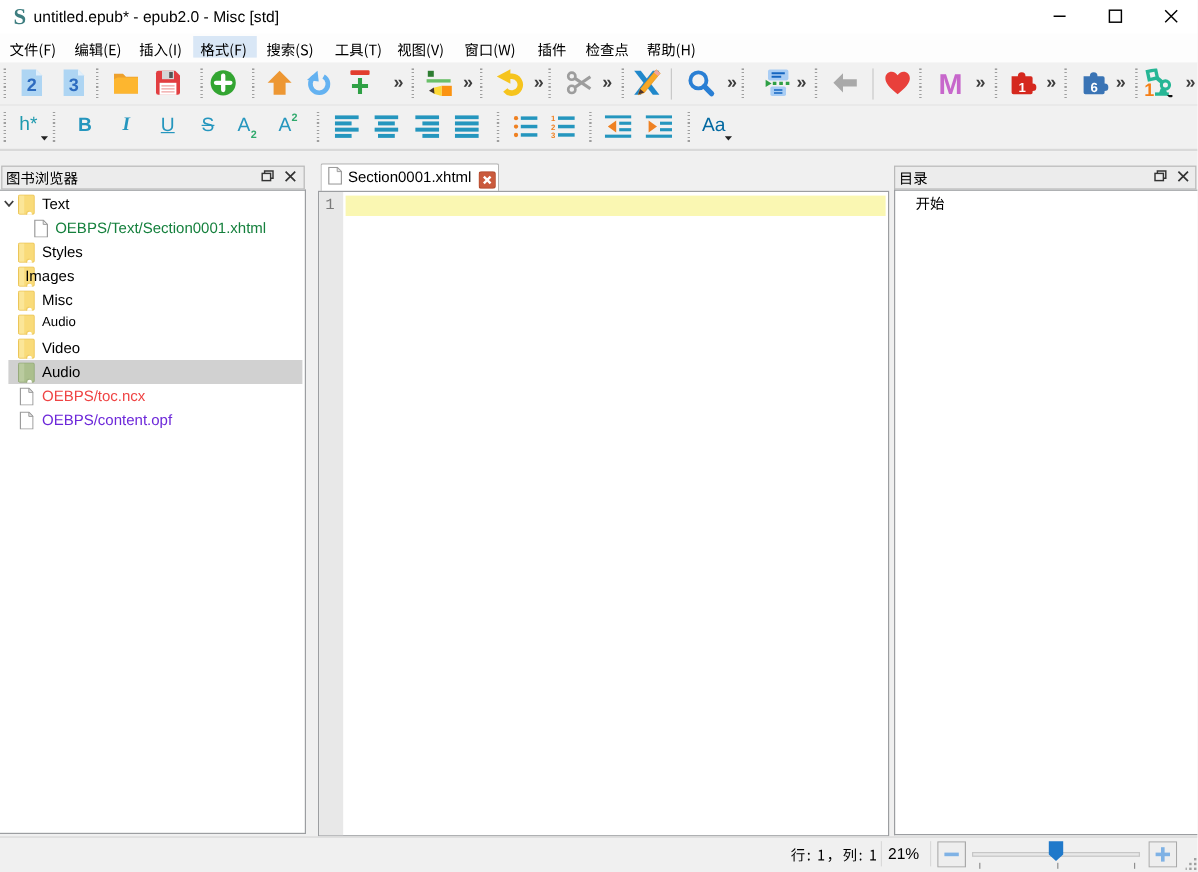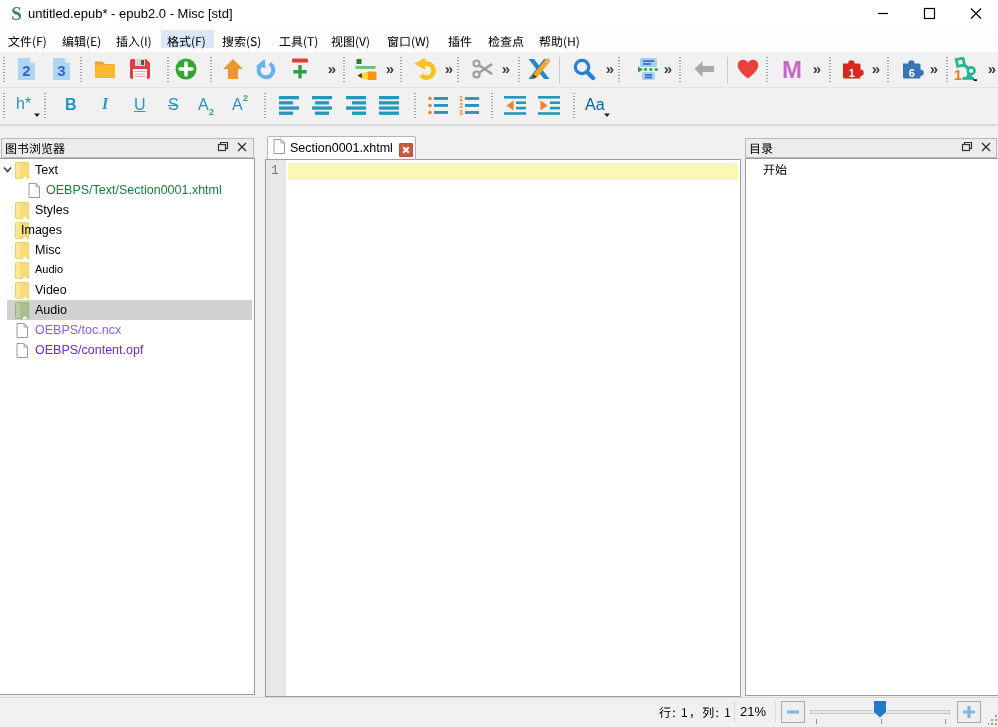--- a/index.html
+++ b/index.html
@@ -324,21 +324,21 @@
 <rect x=".4" y=".4" width="13.2" height="16.2" rx="1.2" fill="#abbf8d" stroke="#93a878" stroke-width=".8"></rect>
 <rect x="1" y="1" width="4.2" height="15" fill="#bccda2" opacity=".85"></rect>
 <circle cx="9.6" cy="16.4" r="2" fill="#fff"></circle>
 <path d="M9.6 14.4a2 2 0 0 0-2 2l.1.6h-1l-.1-.6a3 3 0 0 1 3-3z" fill="#93a878" opacity=".5"></path>
   </svg>
 <div class="abs" style="left:35px;top:303px;font-size:12.5px;color:#000">Audio</div>
 <svg class="abs" style="left:16px;top:323px" width="12" height="15" viewBox="0 0 12 15">
 <path d="M1 .5h7l3.5 3.5v10.5H1z" fill="#fff" stroke="#9b9b9b" stroke-width="1"></path>
 <path d="M8 .5l3.5 3.5H8z" fill="#e8e8e8" stroke="#9b9b9b" stroke-width=".8"></path>
   </svg>
-<div class="abs" style="left:35px;top:323px;font-size:12.5px;color:#8b5cf6">OEBPS/toc.ncx</div>
+<div class="abs" style="left:35px;top:323px;font-size:12.5px;color:#ef4444">OEBPS/toc.ncx</div>
 <svg class="abs" style="left:16px;top:343px" width="12" height="15" viewBox="0 0 12 15">
 <path d="M1 .5h7l3.5 3.5v10.5H1z" fill="#fff" stroke="#9b9b9b" stroke-width="1"></path>
 <path d="M8 .5l3.5 3.5H8z" fill="#e8e8e8" stroke="#9b9b9b" stroke-width=".8"></path>
   </svg>
 <div class="abs" style="left:35px;top:343px;font-size:12.5px;color:#6d28d9">OEBPS/content.opf</div>
 <div class="abs" style="left:267px;top:136px;width:149px;height:24px;background:#fff;border:1px solid #b5b5b5;border-bottom:none;border-radius:2px 2px 0 0"></div>
 <svg class="abs" style="left:273px;top:139px" width="12" height="15" viewBox="0 0 12 15">
 <path d="M1 .5h7l3.5 3.5v10.5H1z" fill="#fff" stroke="#9b9b9b" stroke-width="1"></path>
 <path d="M8 .5l3.5 3.5H8z" fill="#e8e8e8" stroke="#9b9b9b" stroke-width=".8"></path>
   </svg>

